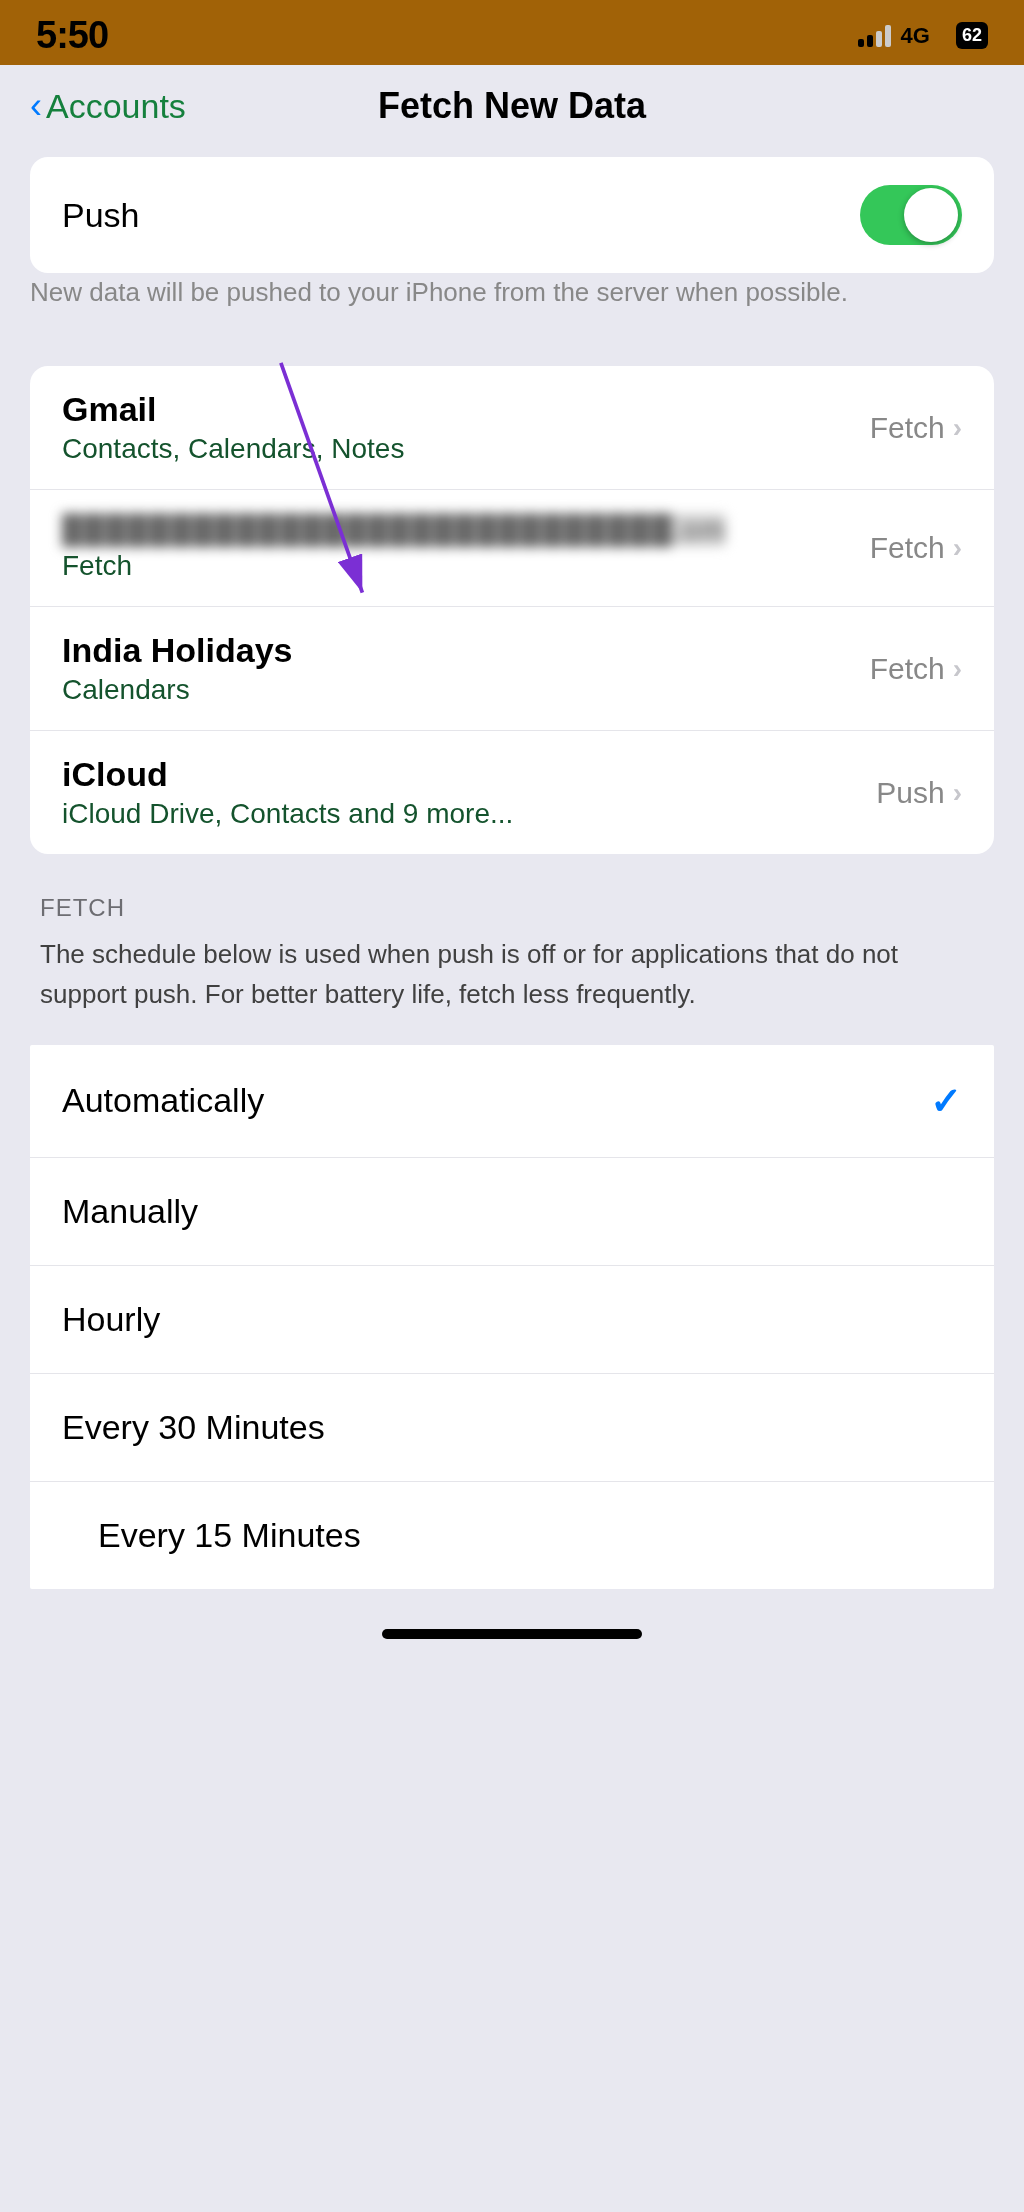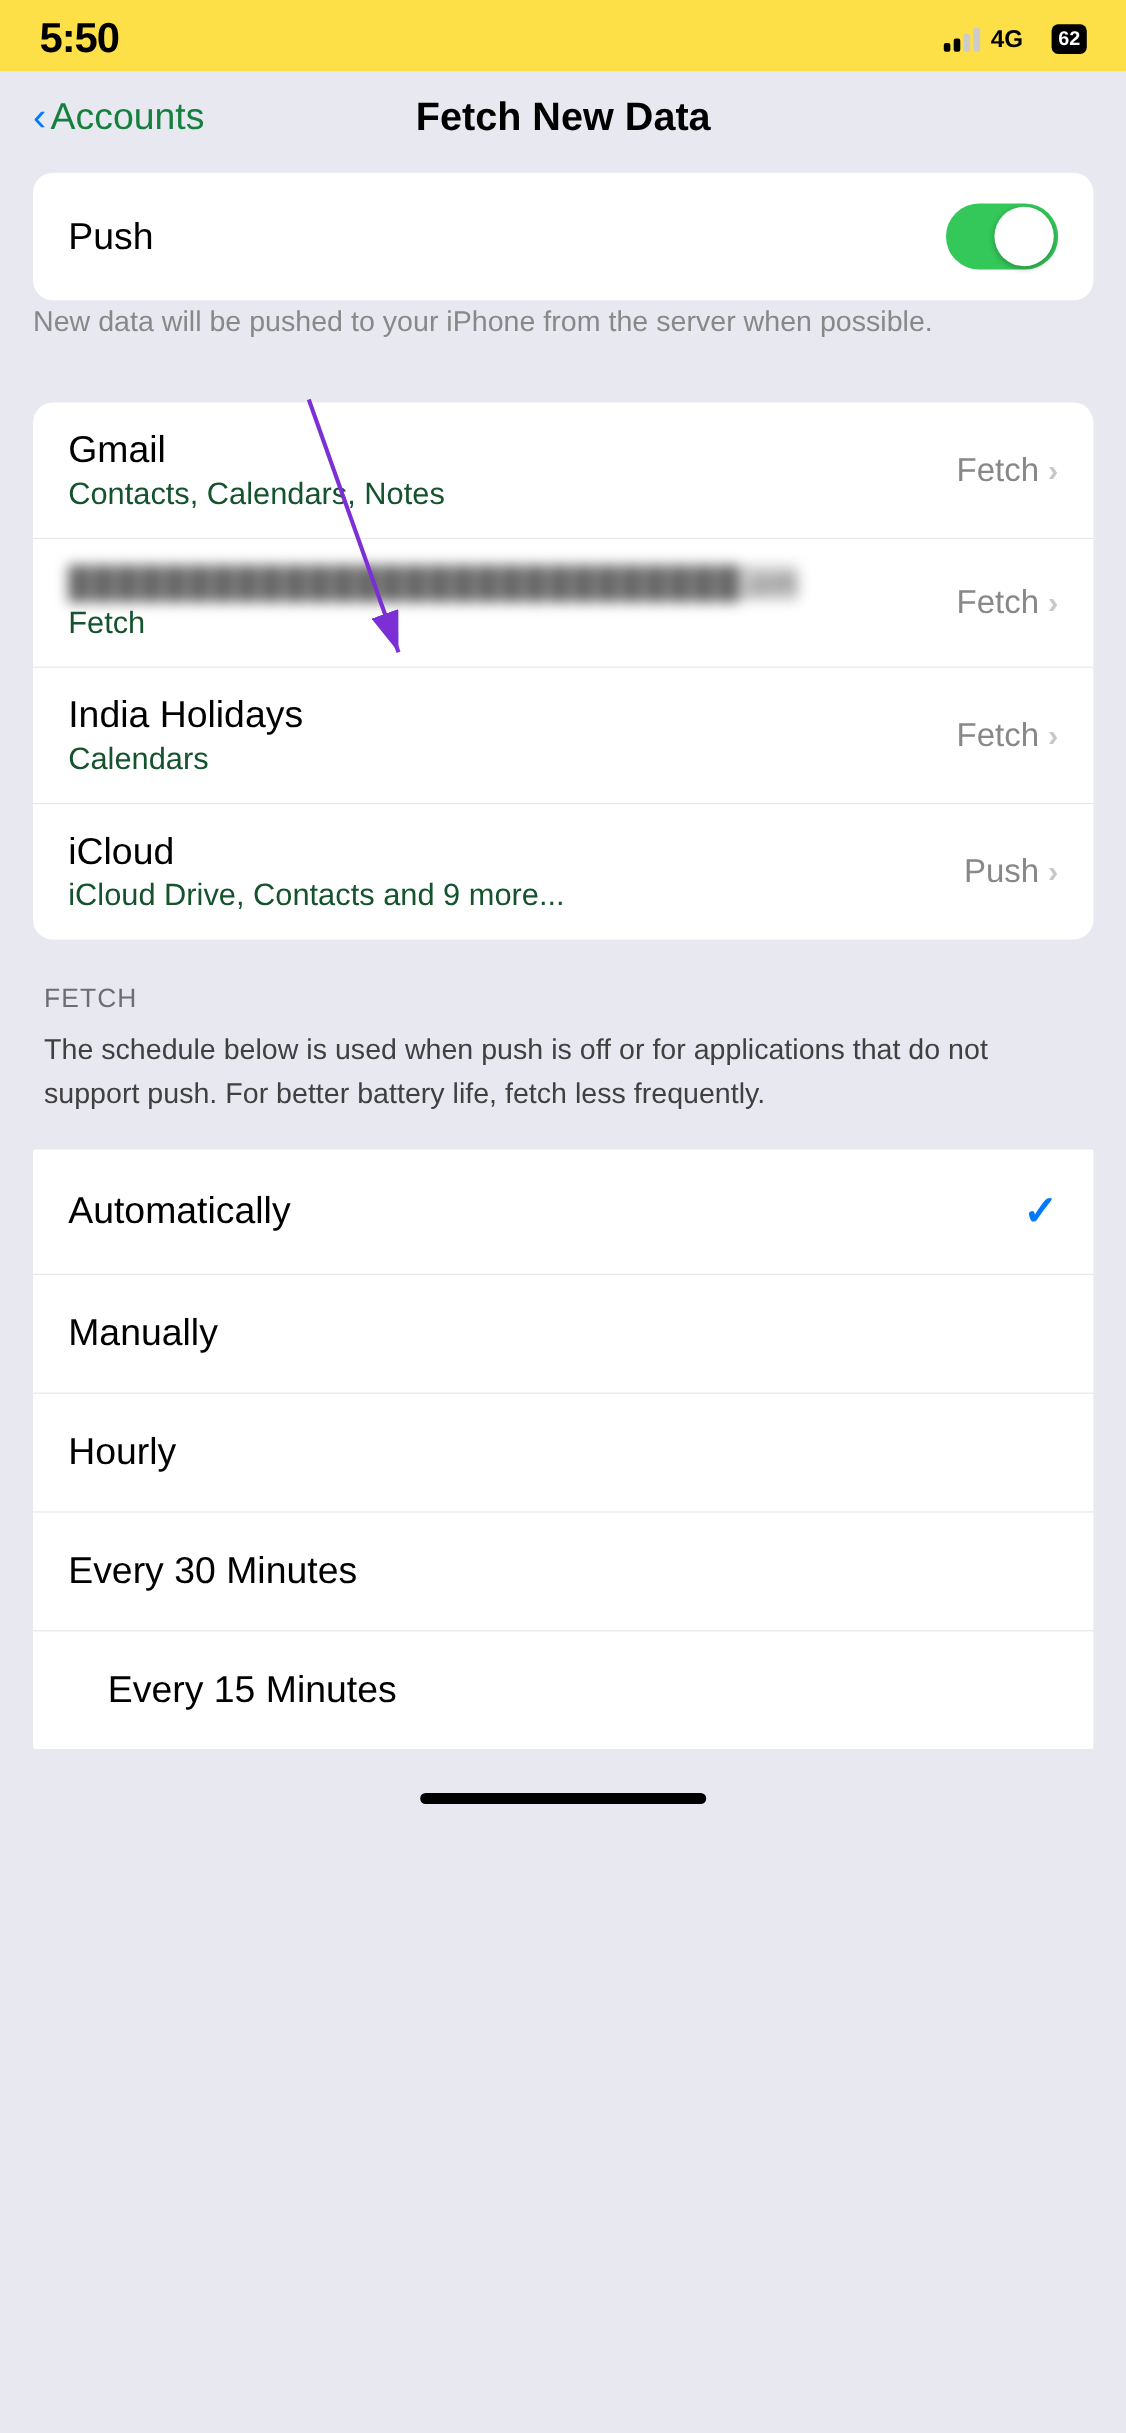--- a/index.html
+++ b/index.html
@@ -17,21 +17,21 @@
       position: relative;
       overflow-x: hidden;
     }
 
     
     .status-bar {
       display: flex;
       justify-content: space-between;
       align-items: center;
       padding: 14px 36px 8px 36px;
-      background-color: #fde047;
+      background-color: #a16207;
     }
 
     .status-time {
       font-size: 38px;
       font-weight: 600;
       color: #000;
       letter-spacing: -1px;
     }
 
     .status-icons {
@@ -193,21 +193,21 @@
     .account-row:last-child {
       border-bottom: none;
     }
 
     .account-info {
       flex: 1;
     }
 
     .account-name {
       font-size: 34px;
-      font-weight: 400;
+      font-weight: 700;
       color: #000;
       margin-bottom: 4px;
     }
 
     .account-email {
       font-size: 28px;
       color: #000;
       letter-spacing: 1px;
       margin-bottom: 4px;
     }

